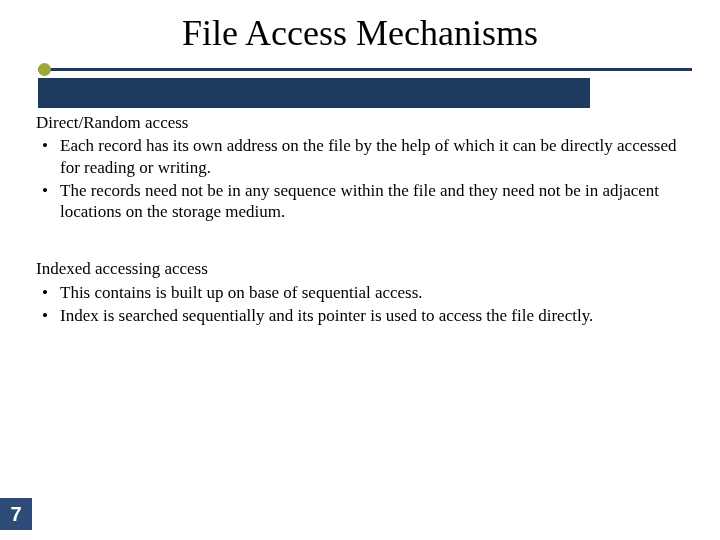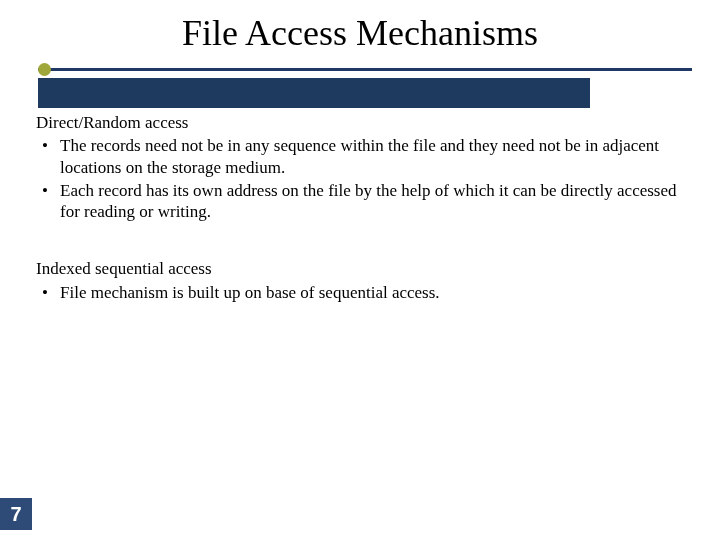--- a/index.html
+++ b/index.html
@@ -96,27 +96,28 @@
   <div class="dot"></div>
 </div>
 
 <div class="accent-bar"></div>
 
 <div class="content">
 
   <div class="section">
     <div class="section-heading">Direct/Random access</div>
     <ul class="bullets">
+      <li>Each record has its own address on the file by the help of which it can be directly accessed for reading or writing.</li>
       <li>The records need not be in any sequence within the file and they need not be in adjacent locations on the storage medium.</li>
-      <li>Each record has its own address on the file by the help of which it can be directly accessed for reading or writing.</li>
     </ul>
   </div>
 
   <div class="section">
-    <div class="section-heading">Indexed sequential access</div>
+    <div class="section-heading">Indexed accessing access</div>
     <ul class="bullets">
-      <li>File mechanism is built up on base of sequential access.</li>
+      <li>This contains is built up on base of sequential access.</li>
+      <li>Index is searched sequentially and its pointer is used to access the file directly.</li>
     </ul>
   </div>
 
 </div>
 
 <div class="page-number">7</div>
 
 </body></html>

